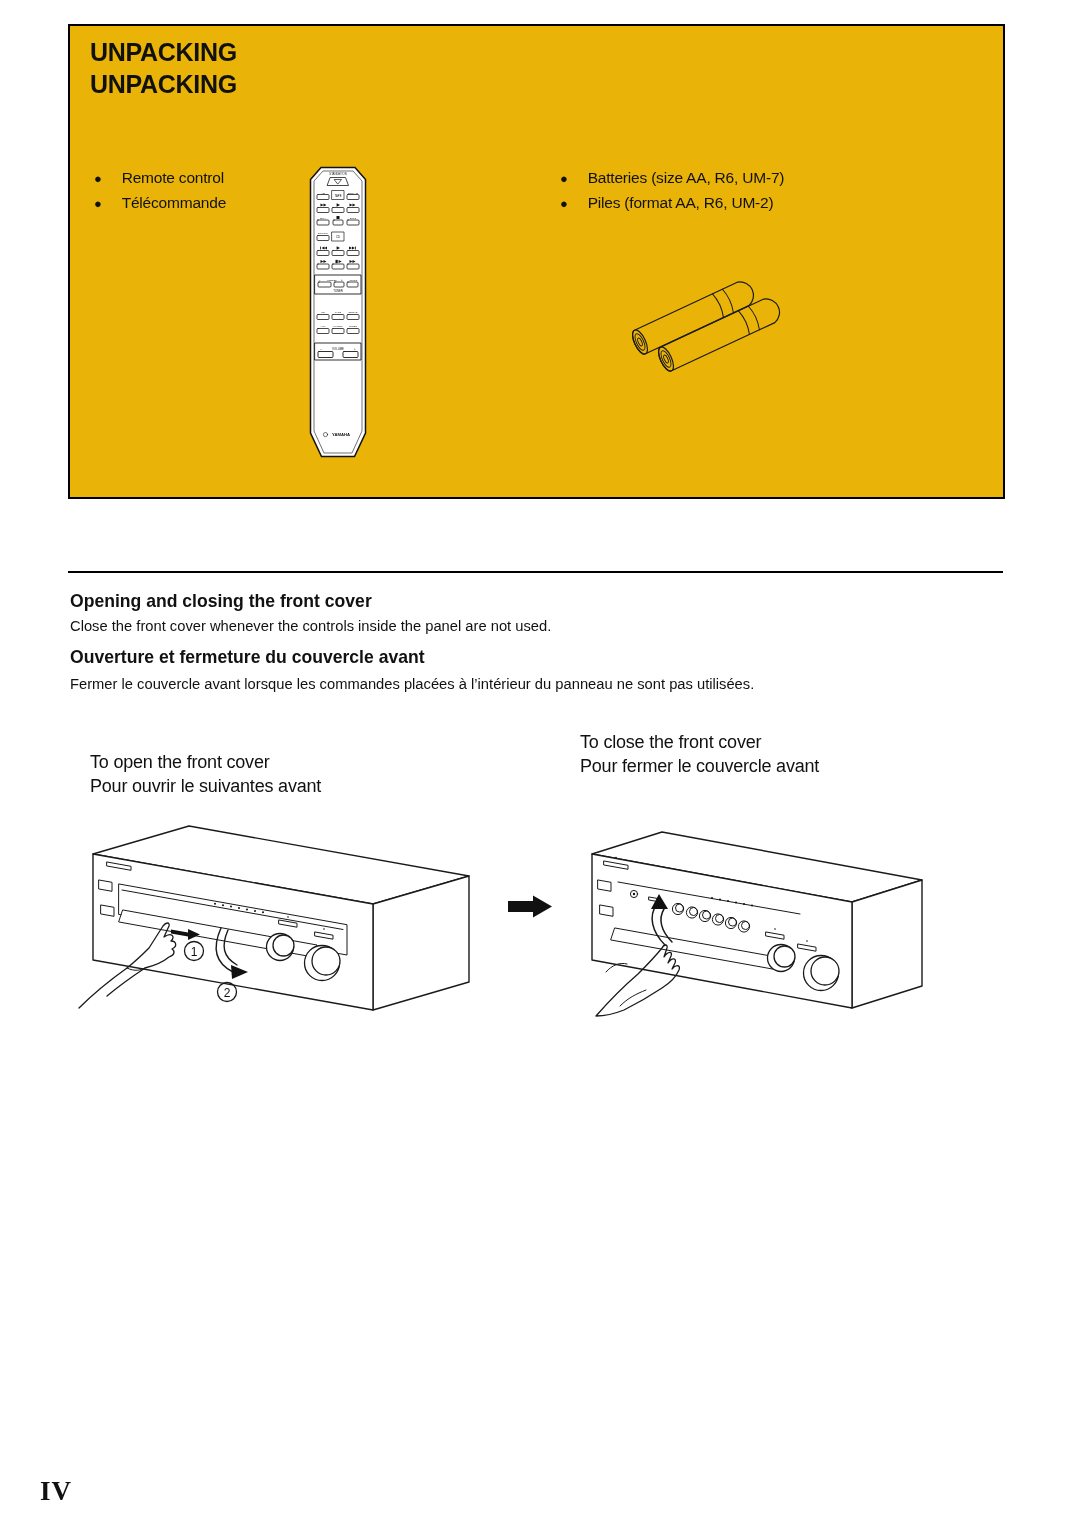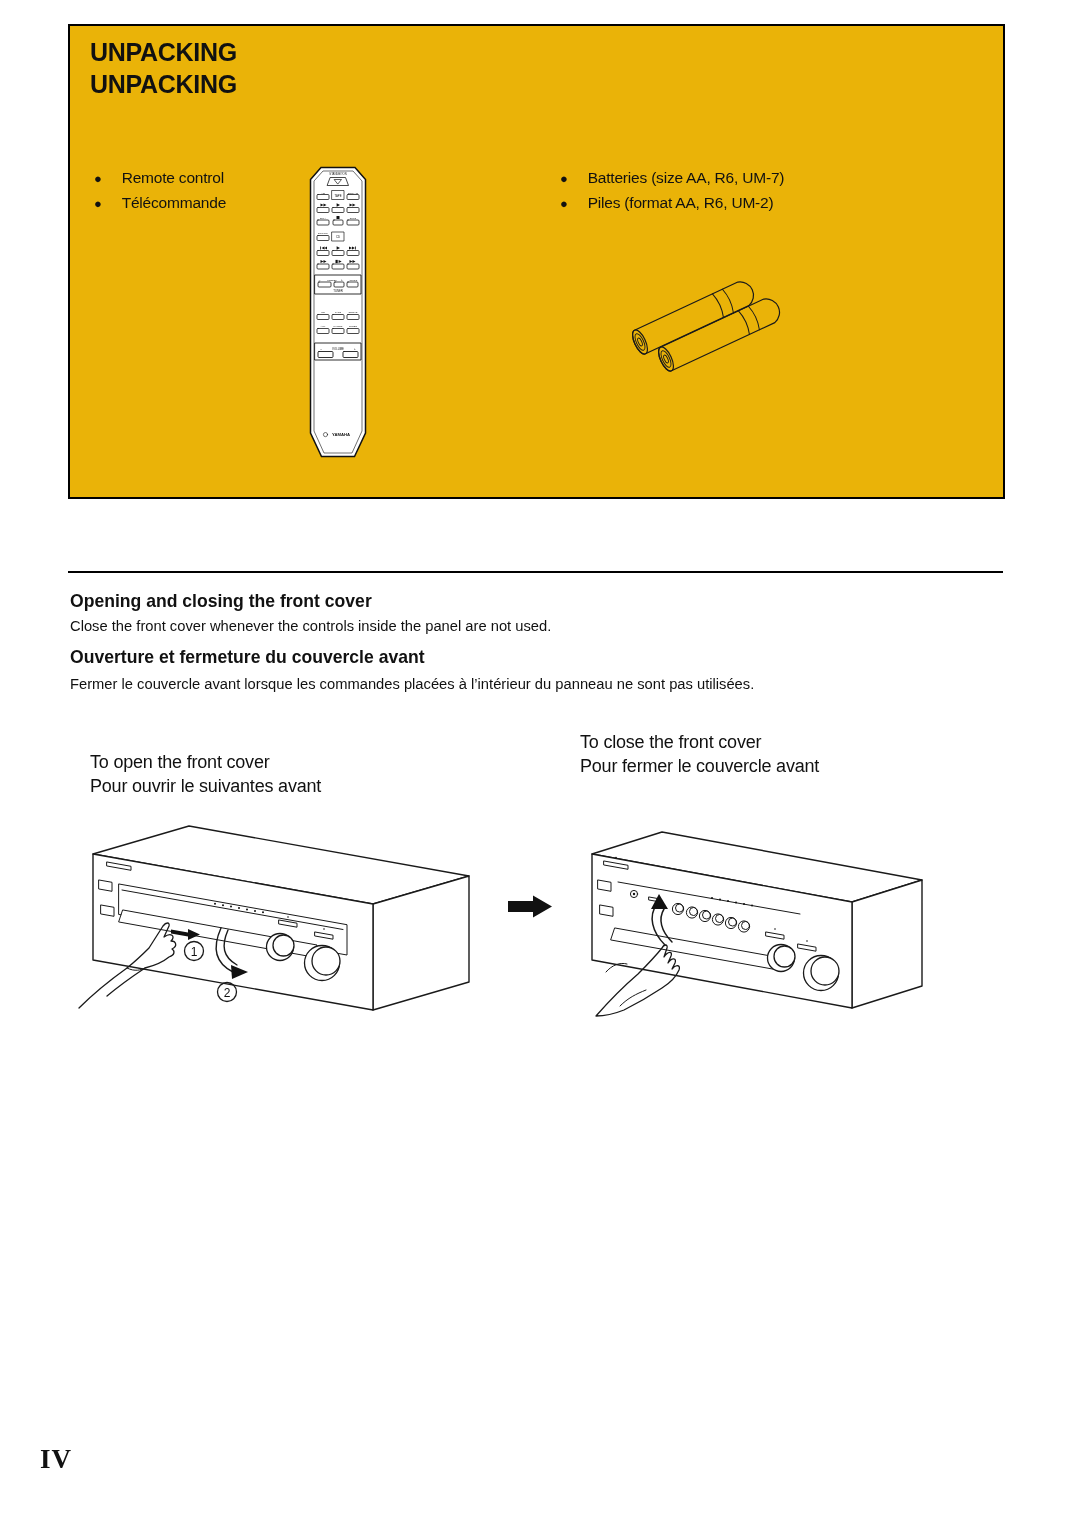--- a/index.html
+++ b/index.html
@@ -45,21 +45,21 @@
   .pos-h-en{position:absolute;top:0;left:0;}
   .pos-b-en{position:absolute;top:27px;left:0;}
   .pos-h-fr{position:absolute;top:56px;left:0;}
   .pos-b-fr{position:absolute;top:85px;left:0;}
   
   .caption{font-size:18px;letter-spacing:-0.2px;line-height:24px;white-space:nowrap;}
   .cap-open{left:90px;top:750px;}
   .cap-close{left:580px;top:730px;}
   
   .pageno{
-    left:40px;top:1444px;
+    left:40px;top:1476px;
     font-family:"Liberation Serif", serif;font-weight:700;font-size:27px;
     letter-spacing:1px;
   }
   svg{display:block;}
   svg text{font-family:"Liberation Sans", sans-serif;fill:#111;}
   .lineart{stroke:#1a1a1a;fill:none;stroke-linejoin:round;stroke-linecap:round;}
 </style>
 </head>
 <body>
 

